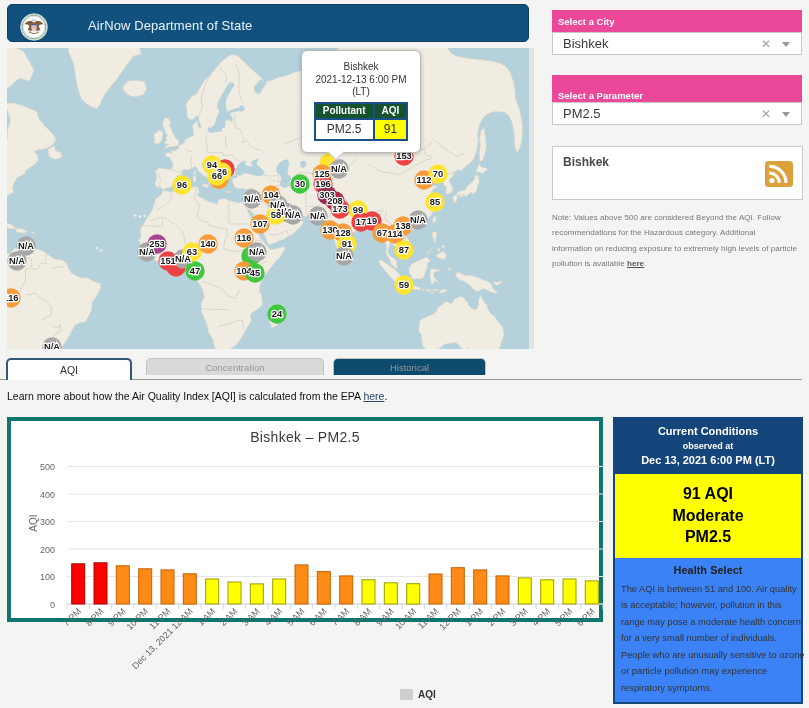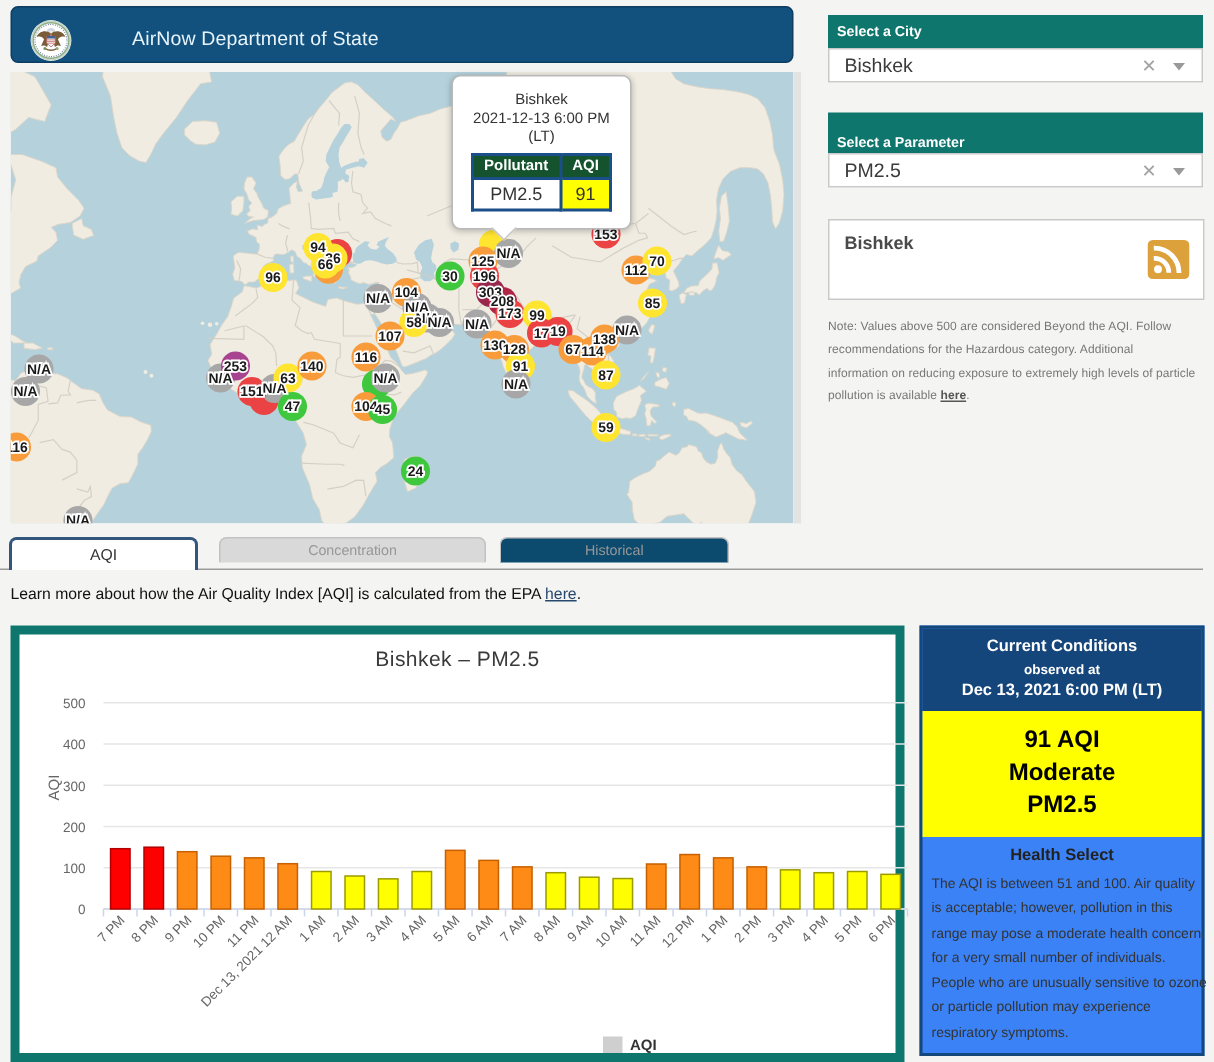--- a/index.html
+++ b/index.html
@@ -8,37 +8,37 @@
 #hdr .seal { position:absolute; left:12px; top:8px; }
 #hdr .t { position:absolute; left:80px; top:13px; font-size:13px; color:#e8f4fb; letter-spacing:0.1px; }
 #mapwrap { left:7px; top:48px; width:522px; height:301px; overflow:hidden; }
 #scroll { left:529px; top:48px; width:5px; height:301px; background:#e3e3e3; }
 #tt { left:301px; top:50px; width:120px; height:103px; background:#fff; border:1px solid #b9b9b9; border-radius:6px; box-shadow:0 1px 4px rgba(0,0,0,0.25); font-size:10px; color:#333; text-align:center; z-index:5; }
 #tt .tail { position:absolute; left:28px; top:95px; width:12px; height:12px; background:#fff; transform:rotate(45deg); border-right:1px solid #c6c6c6; border-bottom:1px solid #c6c6c6; }
 #tt .tl { margin-top:10px; line-height:12.5px; }
 #tt table { border-collapse:collapse; margin:3px auto 0 auto; }
 #tt th { background:#14532d; color:#fff; font-size:10px; padding:1px 7px 2px 7px; border:2px solid #1b4f8a; }
 #tt td { font-size:12px; padding:2px 6px 3px 6px; border:2px solid #1b4f8a; }
-.sbar { left:552px; width:250px; background:#0f766e; color:#fff; font-weight:bold; font-size:9.5px; padding-left:6px; display:flex; align-items:center; }
+.sbar { left:552px; width:250px; background:#ec4899; color:#fff; font-weight:bold; font-size:9.5px; padding-left:6px; display:flex; align-items:center; }
 .sel { left:552px; width:250px; height:23px; background:#fff; border:1px solid #c9c9c9; font-size:13px; color:#3a3a3a; padding-left:10px; display:flex; align-items:center; }
 .sel .x { position:absolute; right:30px; top:4px; color:#a2a2a2; font-size:12px; }
 .sel .car { position:absolute; right:11px; top:9px; width:0; height:0; border-left:4.5px solid transparent; border-right:4.5px solid transparent; border-top:5.5px solid #999; }
 #rssbox { left:552px; top:146px; width:251px; height:54px; background:#fff; border:1px solid #c9c9c9; }
 #rssbox .c { position:absolute; left:10px; top:8px; font-size:12px; font-weight:bold; color:#4a4a4a; }
 #rssbox .i { position:absolute; right:9px; bottom:8px; }
 #note { left:552px; top:210px; width:252px; font-size:8px; color:#777; line-height:15.4px; letter-spacing:0.05px; }
 #note a { color:#555; font-weight:bold; }
 .tab { top:358px; height:17px; font-size:9.5px; display:flex; align-items:center; justify-content:center; border-radius:5px 5px 0 0; }
 #tab1 { left:6px; width:126px; background:#fff; border:2px solid #33567c; border-bottom:none; color:#333; z-index:2; height:22px; font-size:10.5px; }
 #tab2 { left:146px; width:178px; background:#d9d9d9; border:1px solid #c2c2c2; border-bottom:none; color:#979797; }
 #tab3 { left:333px; width:153px; background:#0c4a6e; border:1px solid #c2c2c2; border-bottom:none; color:#979797; }
 #tabline { left:0; top:379px; width:802px; height:1px; background:#9b9b9b; }
 #learn { left:7px; top:390px; font-size:10.5px; color:#111; }
 #learn a { color:#26486e; }
-#chart { left:7px; top:417px; width:596px; height:291px; background:#fff; border:6px solid #0f766e; }
+#chart { left:7px; top:417px; width:596px; height:205px; background:#fff; border:4px solid #0f766e; }
 #chart .title { position:absolute; left:0; right:0; top:8px; text-align:center; font-size:14px; color:#3a3a3a; letter-spacing:0.3px; }
 #chart .plot { position:absolute; left:0px; top:0px; }
 #legend { position:absolute; left:389px; top:268px; font-size:10px; color:#333; font-weight:bold; }
 #legend .sq { display:inline-block; width:13px; height:11px; background:#cfcfcf; margin-right:5px; vertical-align:-2px; }
 #cc { left:613px; top:417px; width:190px; height:287px; border:2px solid #14477c; background:#3b82f6; }
 #cc .h { background:#15467b; color:#fff; text-align:center; padding:6px 0 8px 0; }
 #cc .h .l1 { font-size:11px; font-weight:bold; }
 #cc .h .l2 { font-size:9px; font-weight:bold; margin-top:4px; }
 #cc .h .l3 { font-size:11px; font-weight:bold; margin-top:3px; }
 #cc .y { background:#ffff00; color:#000; text-align:center; padding:9px 0 10px 0; }

